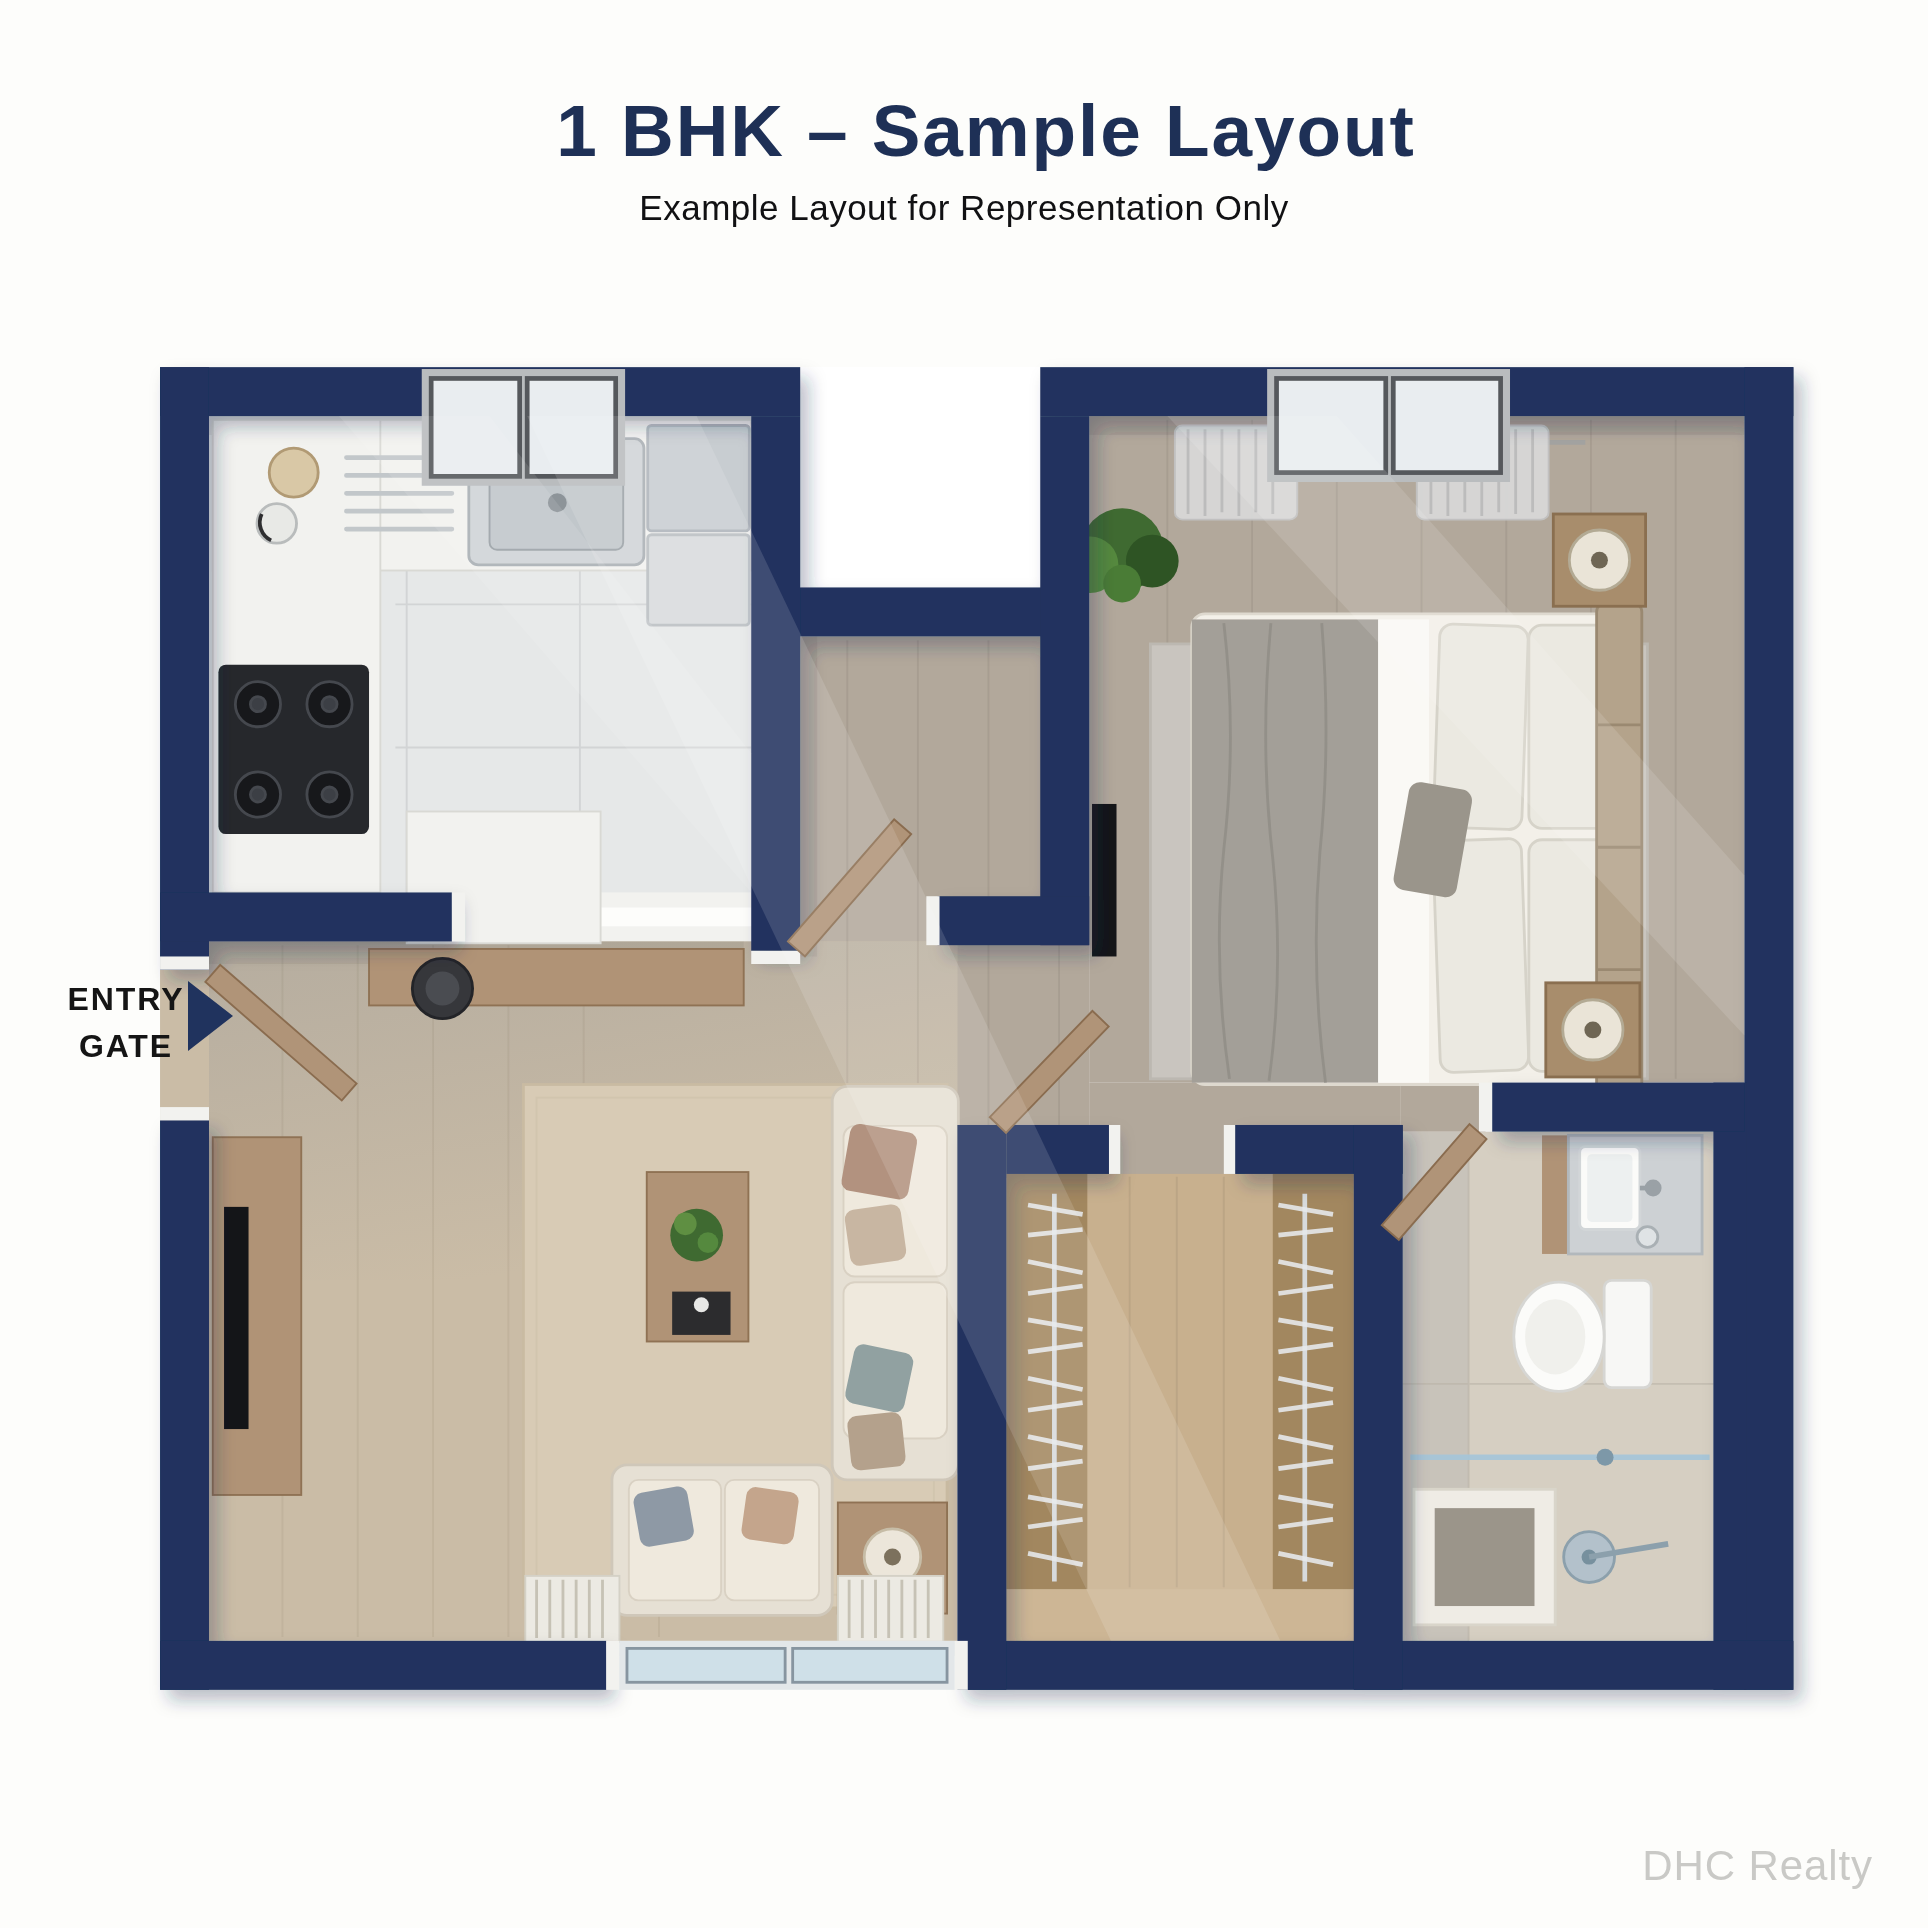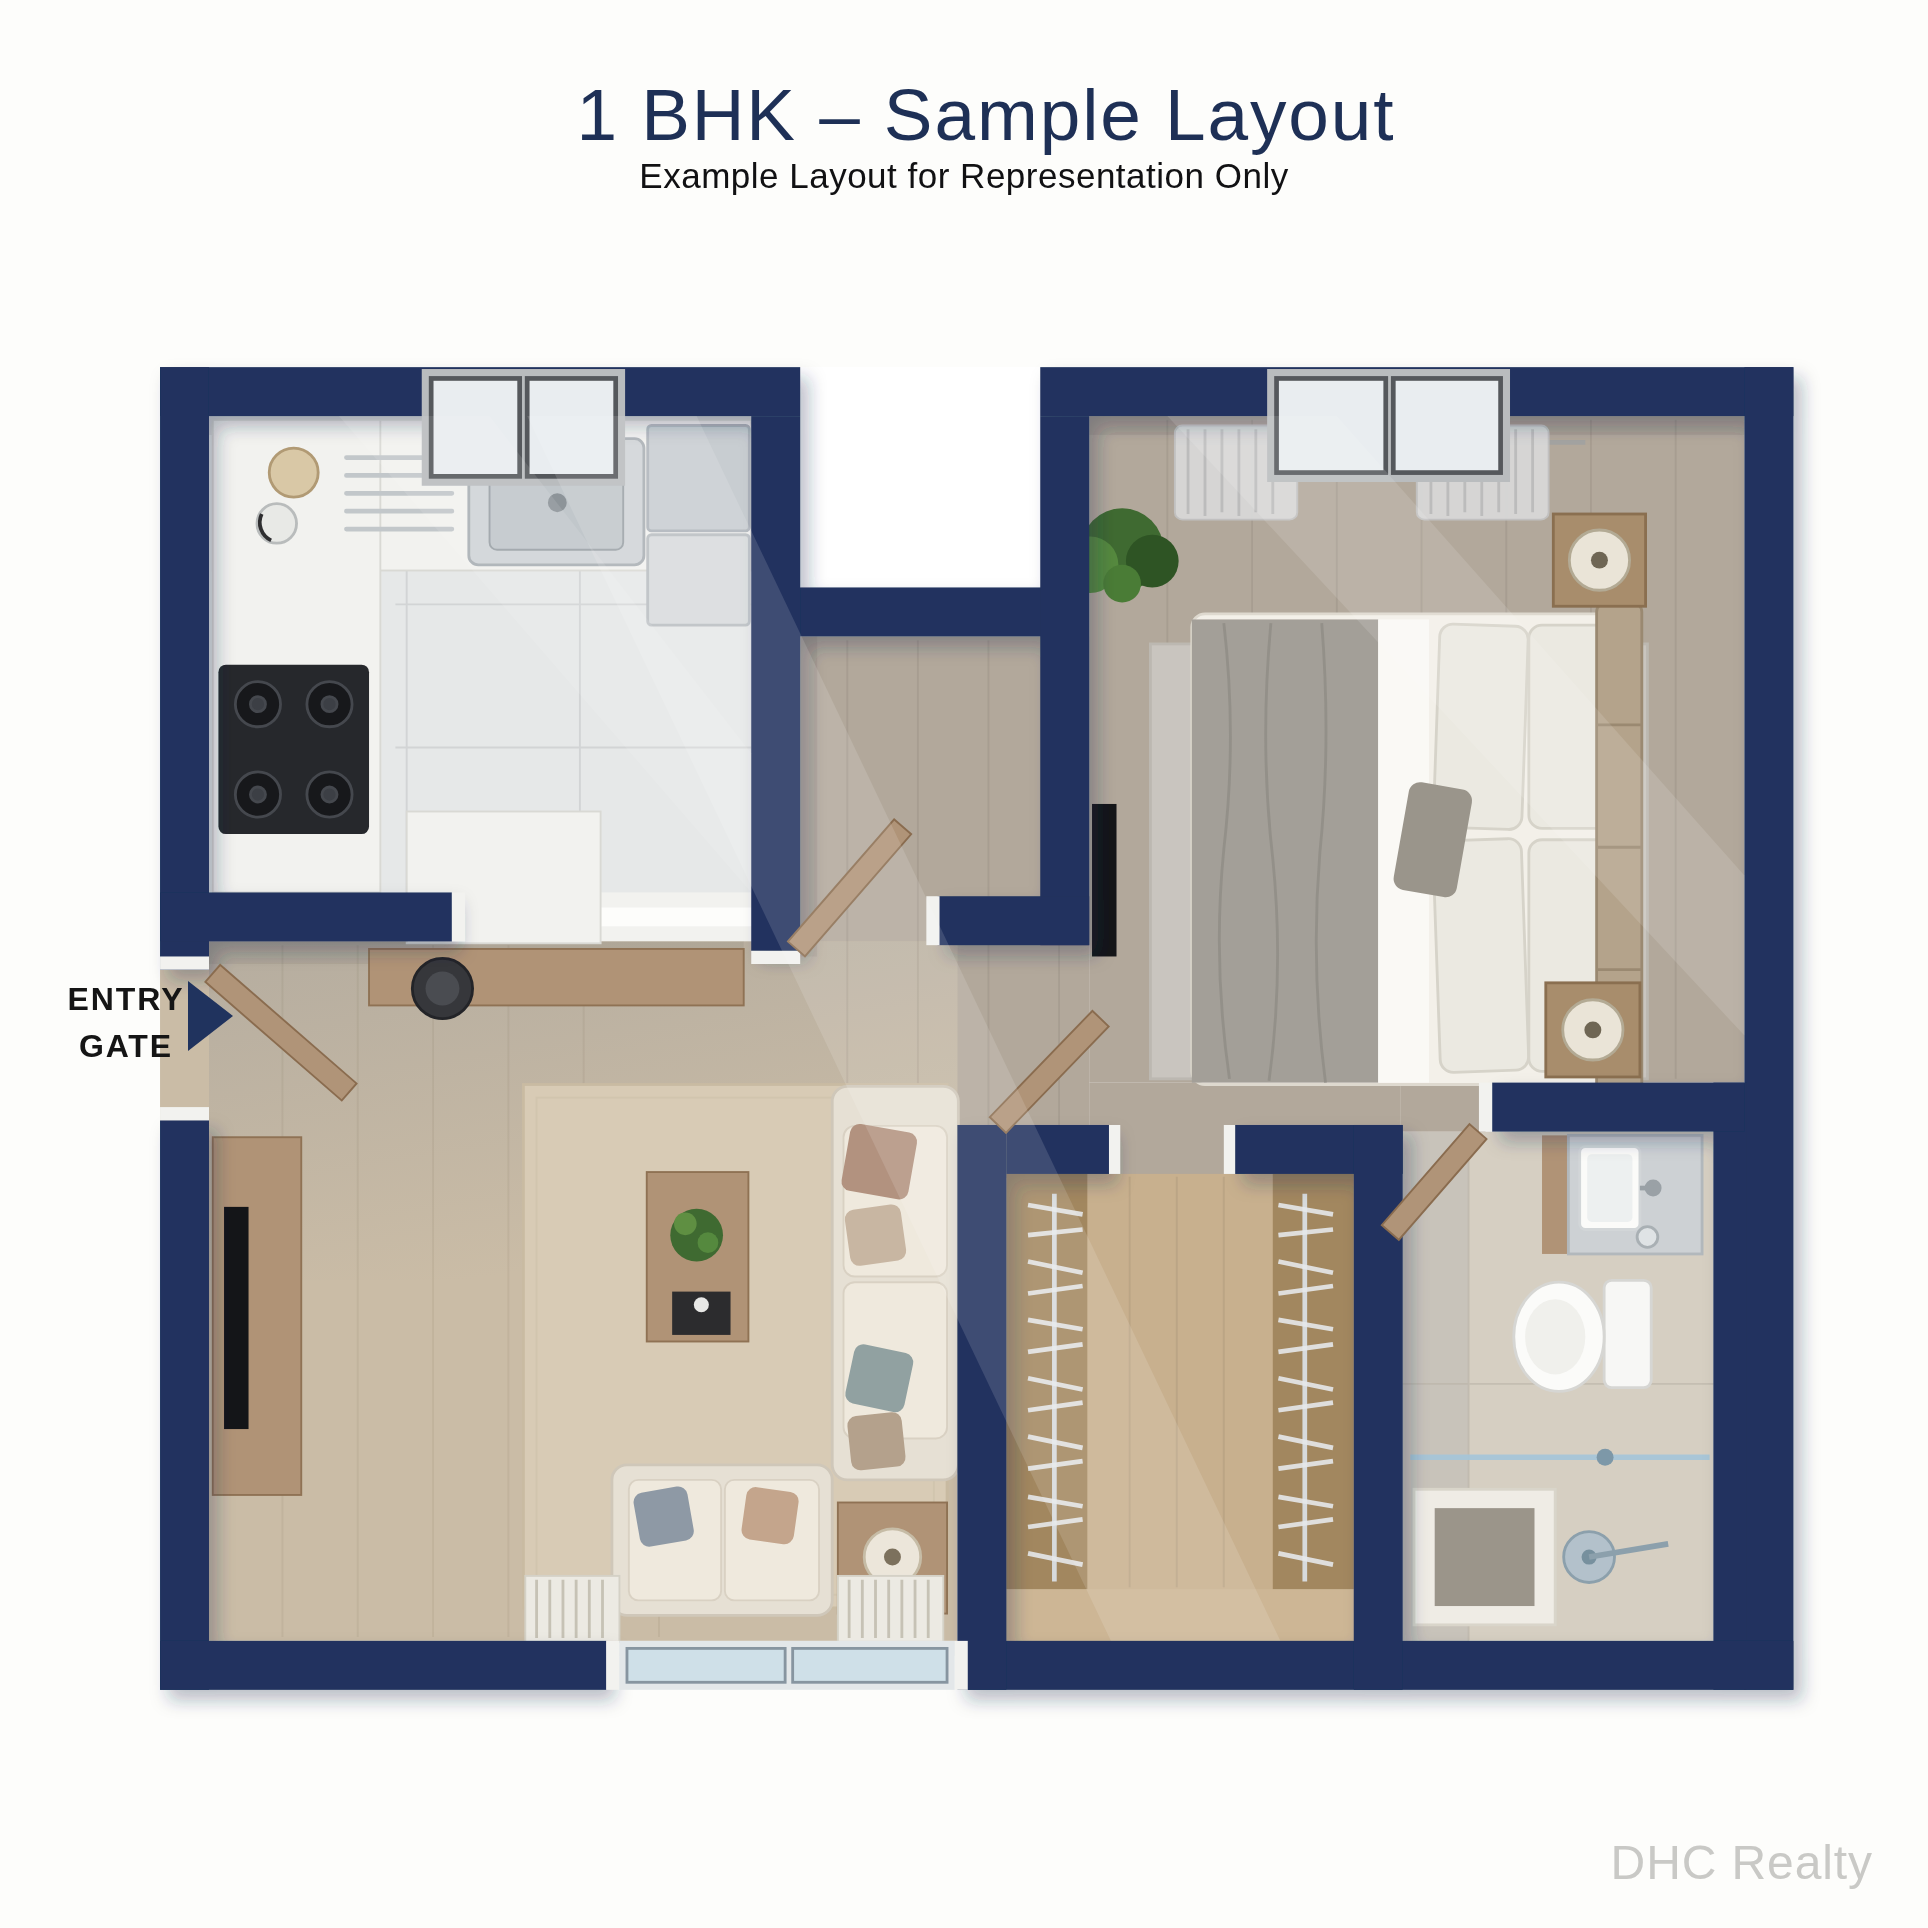--- a/index.html
+++ b/index.html
@@ -3,40 +3,40 @@
 <meta charset="utf-8">
 <style>
   html,body{margin:0;padding:0;}
   body{
     width:1928px;height:1928px;position:relative;overflow:hidden;
     background:var(--bg,#fdfdfb);
     font-family:"Liberation Sans","DejaVu Sans",sans-serif;
   }
   .header{position:absolute;top:73px;left:0;width:100%;text-align:center;}
   .title{
-    font-size:73px;font-weight:400;letter-spacing:1.9px;
-    color:var(--title,#1e3056);margin:0;padding-left:44px;
+    font-size:73px;font-weight:700;letter-spacing:1.9px;
+    color:var(--title,#1e3056);margin:16px;padding-left:44px;
   }
   .subtitle{
     font-size:35px;font-weight:400;letter-spacing:0.5px;
     color:var(--subtitle-text,#111113);
   }
   .entry-label{
     position:absolute;left:60px;top:976px;width:132px;
     font-size:32px;line-height:47px;letter-spacing:1.9px;
     color:var(--label-text,#151515);text-align:center;font-weight:700;
   }
   .entry-arrow{
     position:absolute;left:188px;top:981px;width:0;height:0;
     border-top:35px solid transparent;border-bottom:35px solid transparent;
     border-left:45px solid var(--wall,#20335e);
   }
   .watermark{
     position:absolute;right:55px;bottom:38px;
-    font-size:48px;color:var(--watermark,#c9c9c6);letter-spacing:0.9px;margin-left:48px;
+    font-size:42px;color:var(--watermark,#c9c9c6);letter-spacing:0.9px;margin-left:48px;
   }
   svg{position:absolute;left:0;top:0;}
 </style>
 </head>
 <body>
 
 <svg width="1928" height="1928" viewBox="0 0 2048 2048">
   <defs>
     <filter id="fWall" x="-6%" y="-6%" width="114%" height="114%">
       <feDropShadow dx="9" dy="11" stdDeviation="9" flood-color="#24304f" flood-opacity="0.3"></feDropShadow>

